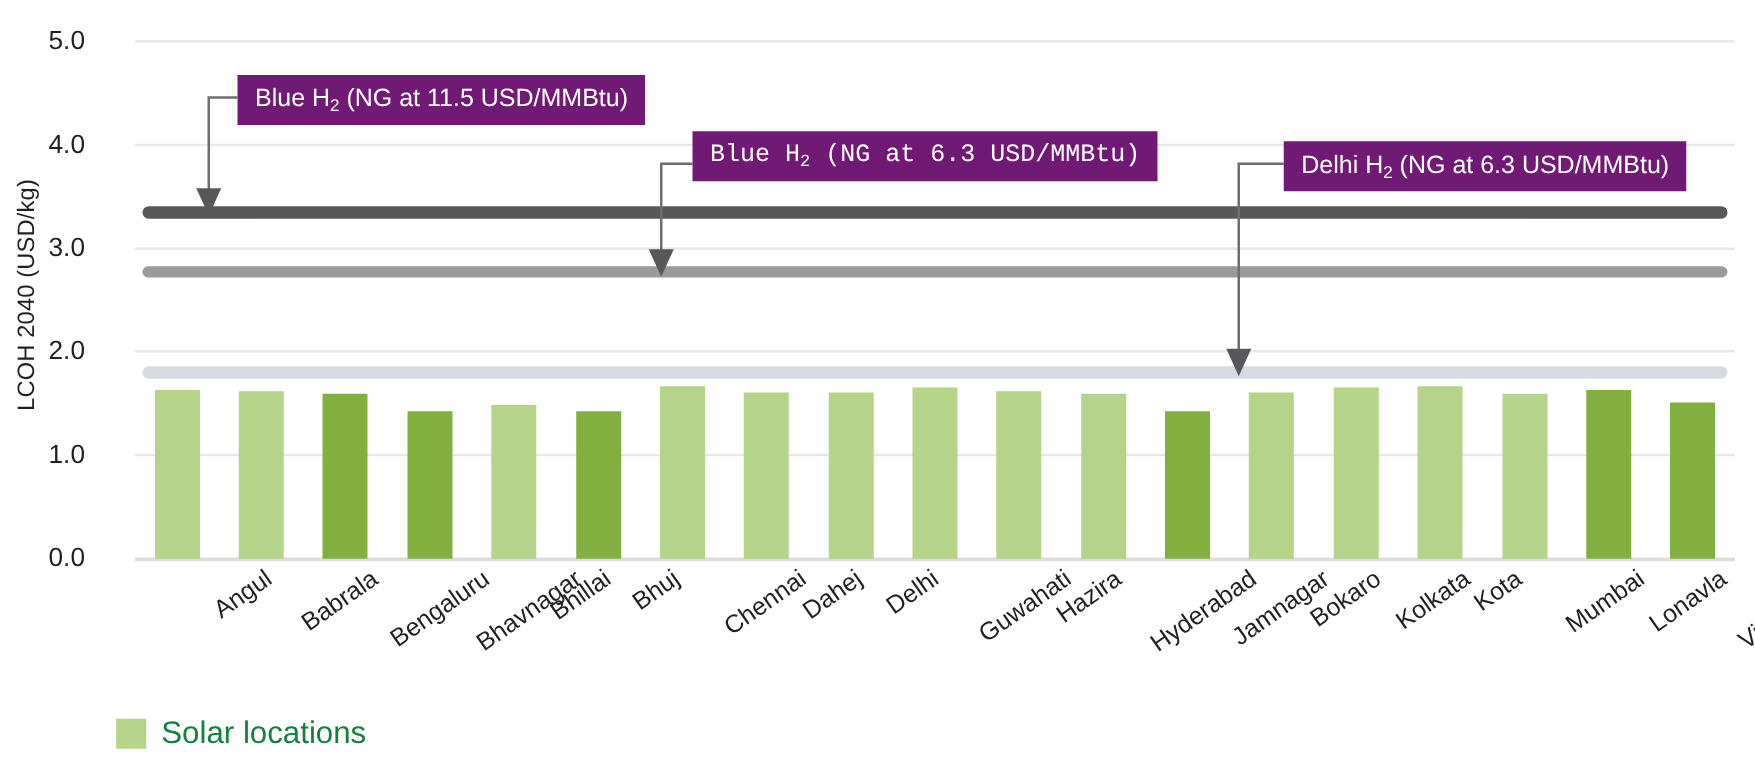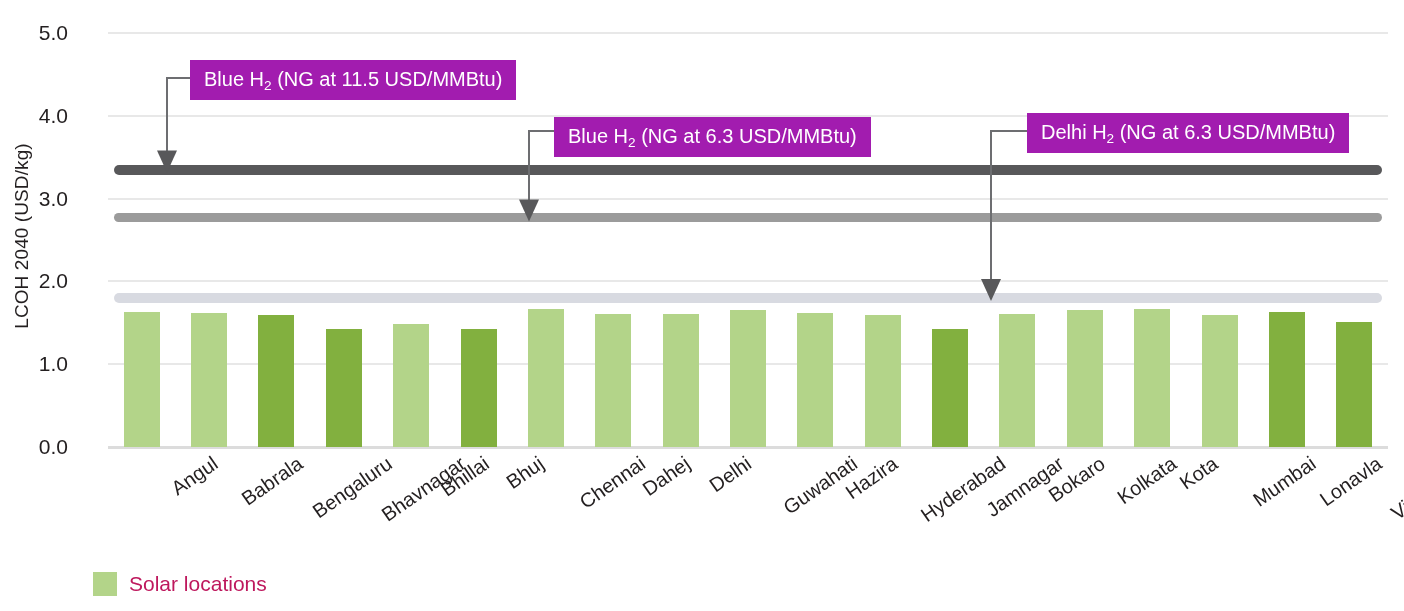--- a/index.html
+++ b/index.html
@@ -105,21 +105,21 @@
     color: #231f20;
     white-space: nowrap;
     transform: rotate(-35deg);
     transform-origin: right top;
     text-align: right;
   }
 
   
   .callout {
     position: absolute;
-    background: #a21caf;
+    background: #701a75;
     color: #ffffff;
     font-size: 20px;
     padding: 8px 14px 9px 14px;
     white-space: nowrap;
     line-height: 1.15;
   }
   .callout sub {
     font-size: 0.68em;
     vertical-align: baseline;
     position: relative;
@@ -145,22 +145,22 @@
     gap: 12px;
     margin-right: 58px;
   }
   .legend-swatch {
     width: 24px;
     height: 24px;
   }
   .legend-swatch.solar  { background: #b3d489; }
   .legend-swatch.hybrid { background: #82b03f; }
   .legend-label {
-    font-size: 21px;
-    color: #be185d;
+    font-size: 25px;
+    color: #15803d;
   }
 </style>
 </head>
 <body>
 
 <div id="page">
 
   <div class="y-axis-title">LCOH 2040 (USD/kg)</div>
 
   <div id="plot">
@@ -229,21 +229,21 @@
       <div class="xlabel" style="left: 1194.95px;">Lonavla</div>
       <div class="xlabel" style="left: 1262.32px;">Vijaynagar</div>
     </div>
 
   <div id="callouts">
       <div class="callout" style="left: 190px; top: 60px;"><span>Blue H</span><sub>2</sub><span> (NG at 11.5 USD/MMBtu)</span></div>
       <svg class="connector" width="43" height="97.62" style="left: 157px; top: 77px;">
         <path d="M 33 1 L 10 1 L 10 75.62" stroke="#6d6e71" stroke-width="2" fill="none"></path>
         <polygon points="0,73.62 20,73.62 10,95.62" fill="#58585a"></polygon>
       </svg>
-      <div class="callout" style="left: 554px; top: 117px;"><span>Blue H</span><sub>2</sub><span> (NG at 6.3 USD/MMBtu)</span></div>
+      <div class="callout" style="left: 554px; top: 105px; font-family: Liberation Mono, monospace;"><span>Blue H</span><sub>2</sub><span> (NG at 6.3 USD/MMBtu)</span></div>
       <svg class="connector" width="45" height="93.47200000000004" style="left: 519px; top: 130px;">
         <path d="M 35 1 L 10 1 L 10 71.47200000000004" stroke="#6d6e71" stroke-width="2" fill="none"></path>
         <polygon points="0,69.47200000000004 20,69.47200000000004 10,91.47200000000004" fill="#58585a"></polygon>
       </svg>
       <div class="callout" style="left: 1027px; top: 113px;"><span>Delhi H</span><sub>2</sub><span> (NG at 6.3 USD/MMBtu)</span></div>
       <svg class="connector" width="56" height="172.96000000000004" style="left: 981px; top: 130px;">
         <path d="M 46 1 L 10 1 L 10 150.96000000000004" stroke="#6d6e71" stroke-width="2" fill="none"></path>
         <polygon points="0,148.96000000000004 20,148.96000000000004 10,170.96000000000004" fill="#58585a"></polygon>
       </svg>
     </div>

